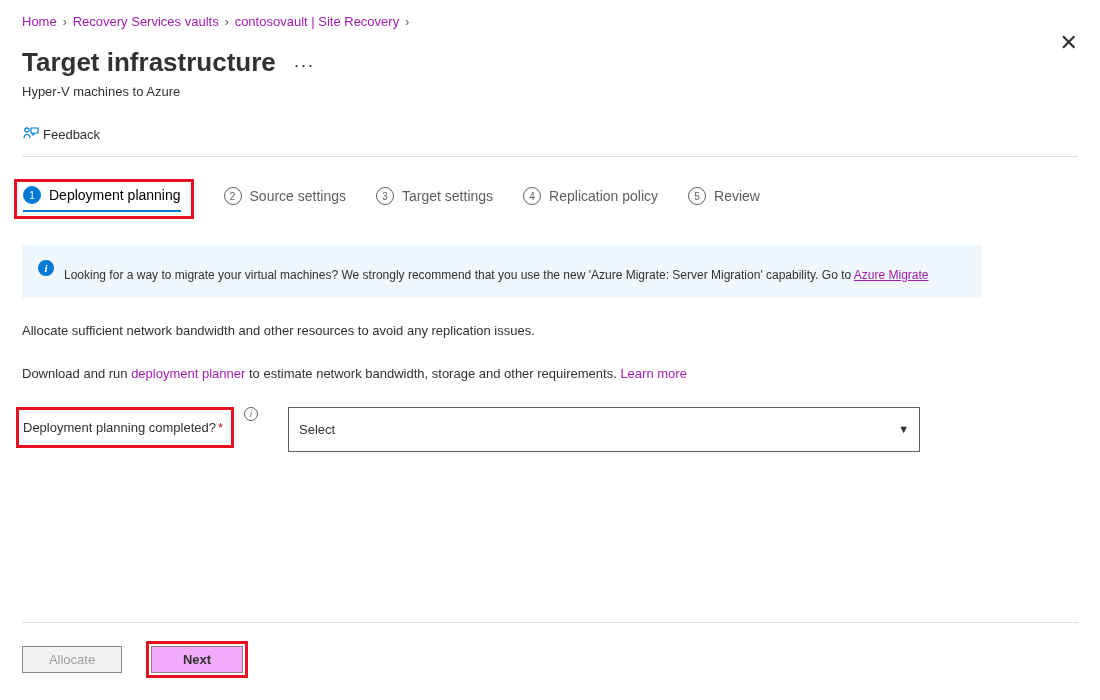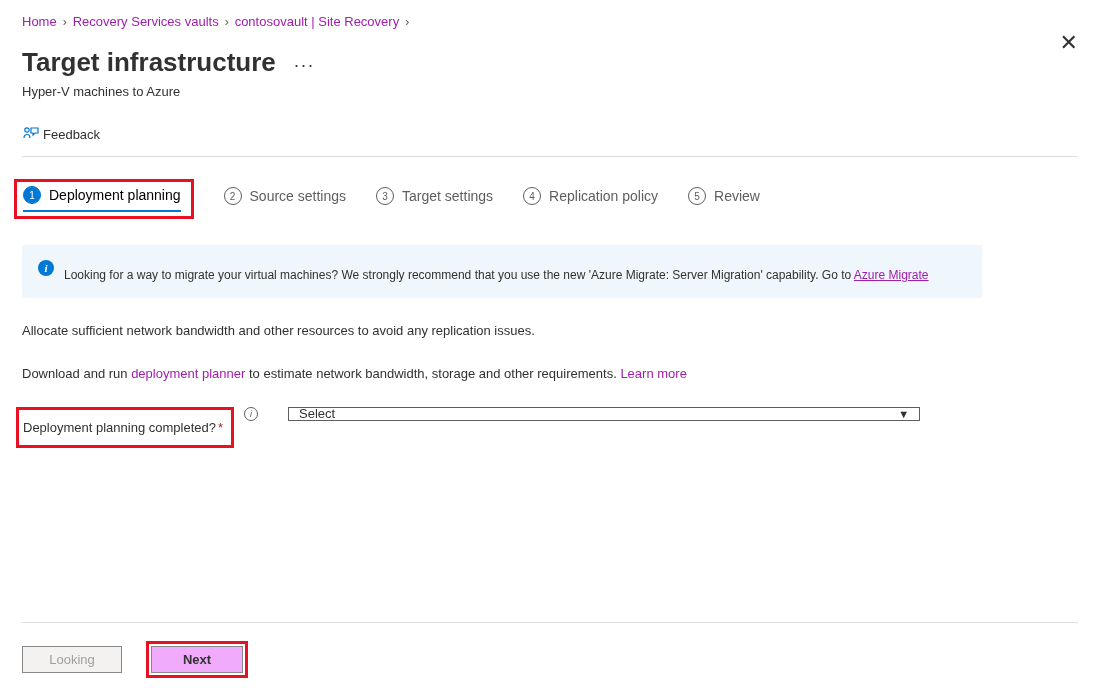--- a/index.html
+++ b/index.html
@@ -58,21 +58,21 @@
       border: 3px solid #e81123; padding: 10px 8px 10px 4px; display: inline-flex; align-items: center;
       margin-left: -6px;
     }
     .req { color: #a4262c; margin-left: 2px;}
     .help-icon {
       width: 14px; height: 14px; border-radius: 50%; border: 1px solid #605e5c;
       display: inline-flex; align-items: center; justify-content: center;
       font-size: 9px; color: #605e5c; margin-left: 10px; cursor: pointer; font-style: italic;
     }
     .select-box {
-      border: 1px solid #605e5c; width: 632px; height: 14px;
+      border: 1px solid #605e5c; width: 632px; height: 45px;
       padding: 0 10px; display: flex; align-items: center; justify-content: space-between;
       margin-left: 30px; cursor: pointer; font-size: 13px; color: #323130;
     }
     .chevron { font-size: 11px; color: #323130;}
     .footer {
       position: absolute; left: 22px; right: 22px; bottom: 22px;
     }
     .footer-divider { border: none; border-top: 1px solid #e1dfdd; margin-bottom: 18px;}
     .btn-row { display: flex; gap: 24px; align-items: center;}
     .btn {
@@ -162,18 +162,18 @@
   <span class="help-icon">i</span>
   <div class="select-box">
     <span>Select</span>
     <span class="chevron">▼</span>
   </div>
 </div>
 
 <div class="footer">
   <hr class="footer-divider">
   <div class="btn-row">
-    <button class="btn disabled">Looking</button>
+    <button class="btn disabled">Allocate</button>
     <span class="btn-hl">
       <button class="btn">Next</button>
     </span>
   </div>
 </div>
 
 </body></html>

